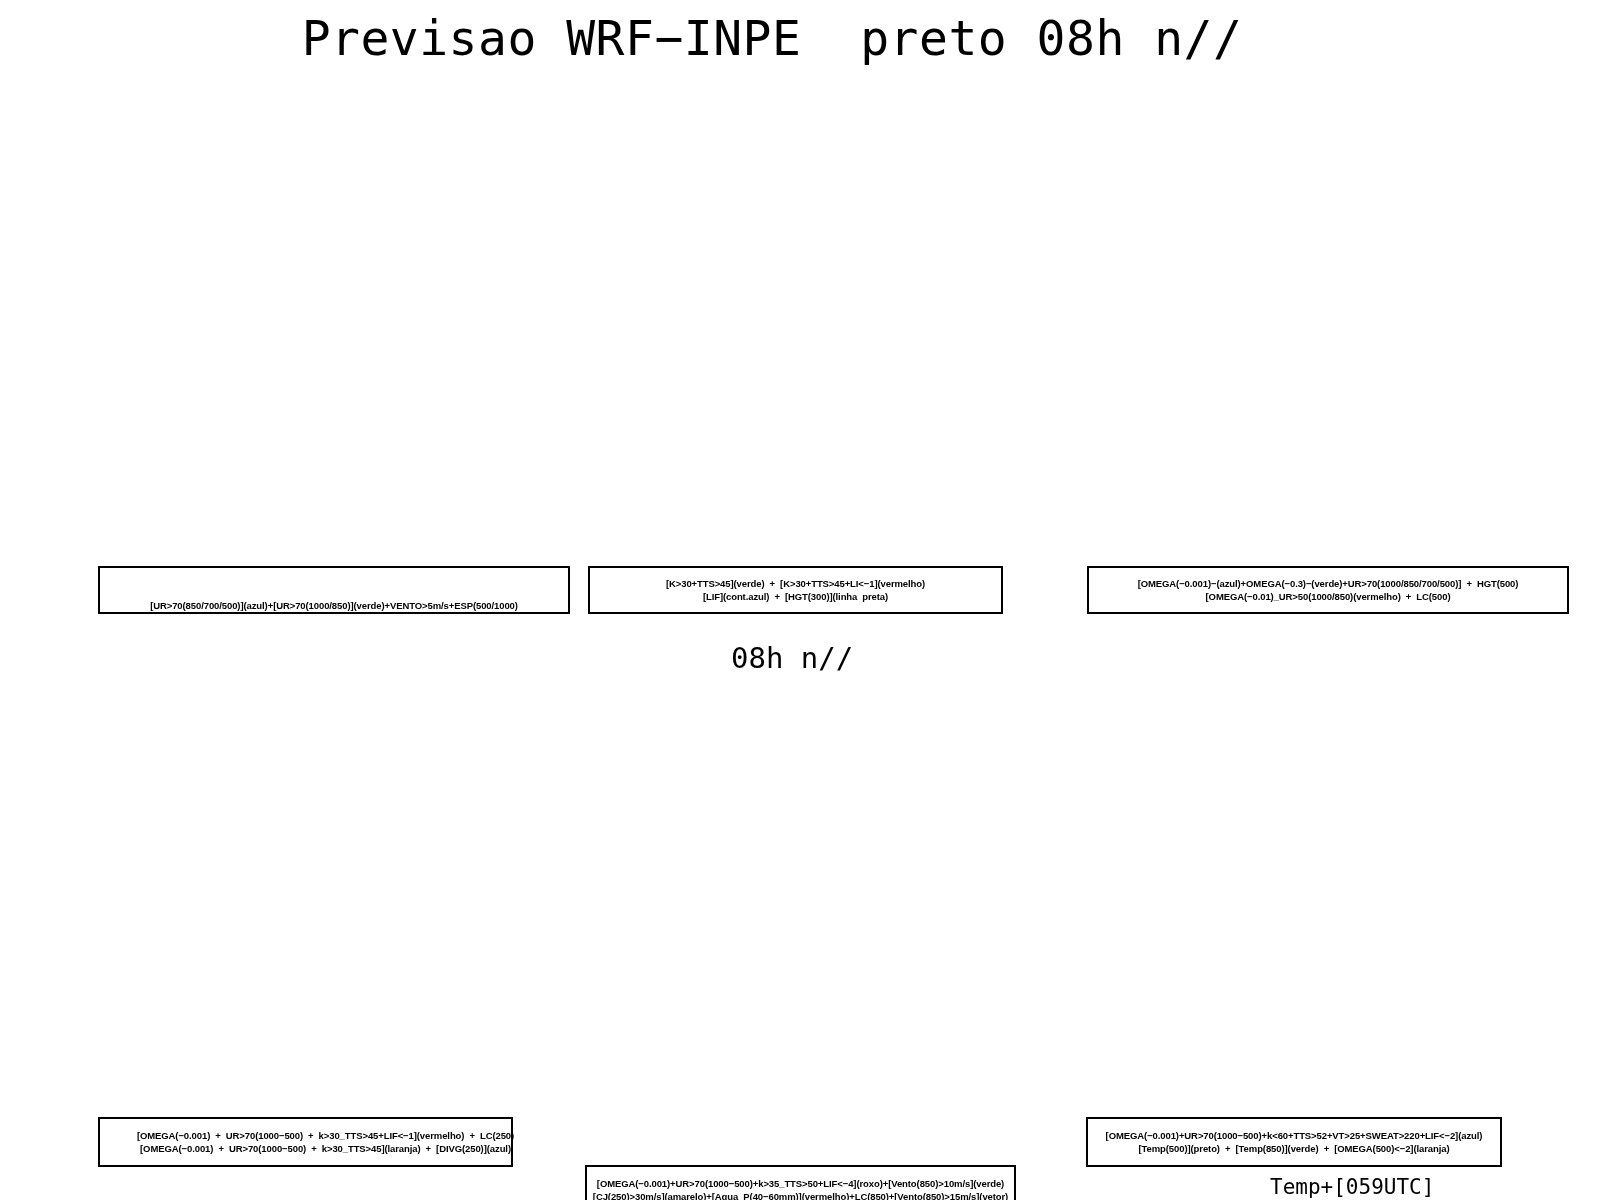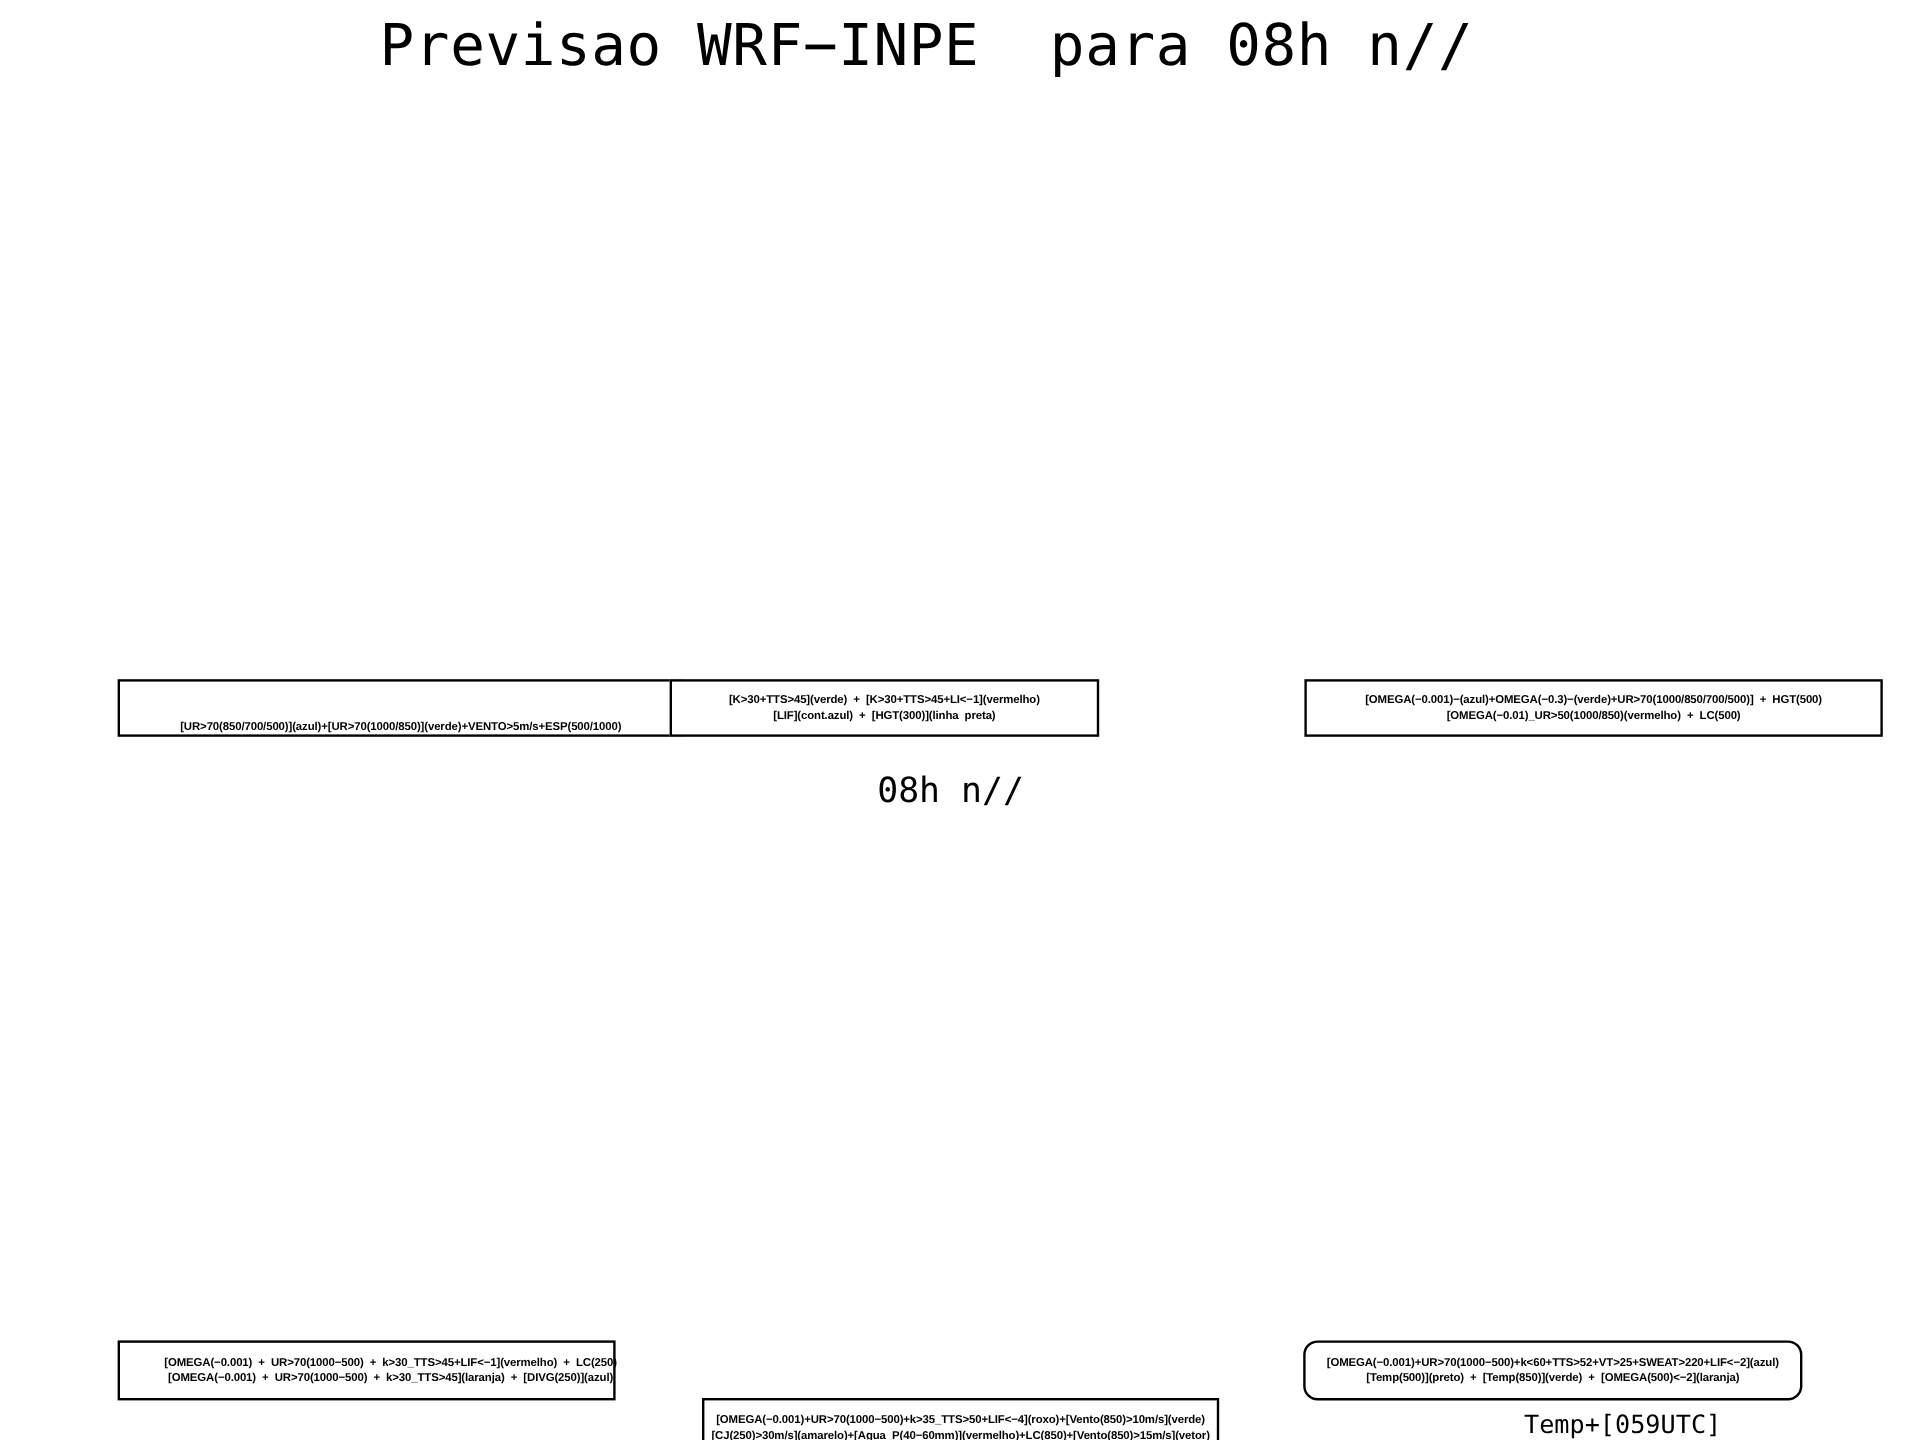--- a/index.html
+++ b/index.html
@@ -57,32 +57,32 @@
     font-family: "Liberation Sans", sans-serif;
     font-weight: bold;
     font-size: 9.5px;
     line-height: 13px;
     letter-spacing: -0.1px;
     white-space: pre;
   }
   .legend-line { white-space: pre; }
 
   #top-box-1    { left:  98px; top:  566px; width: 472px; height: 48px; justify-content: flex-end; }
-  #top-box-2    { left:  558px; top: 566px; width: 358px; height: 48px; }
+  #top-box-2    { left:  588px; top: 566px; width: 415px; height: 48px; }
   #top-box-3    { left: 1087px; top: 566px; width: 482px; height: 48px; }
   #bottom-box-1 { left:   98px; top: 1117px; width: 415px; height: 50px; padding-left: 40px; }
   #bottom-box-2 { left:  585px; top: 1165px; width: 431px; height: 50px; }
-  #bottom-box-3 { left: 1086px; top: 1117px; width: 416px; height: 50px; border-radius: 12px; }
+  #bottom-box-3 { left: 1086px; top: 1117px; width: 416px; height: 50px; }
 </style>
 </head>
 <body>
 
 <div id="page">
 
-  <div id="page-title" class="stroke-text">Previsao WRF−INPE  para 08h n//</div>
+  <div id="page-title" class="stroke-text">Previsao WRF−INPE  preto 08h n//</div>
 
   <div id="top-box-1" class="legend-box">
     <div class="legend-line">[UR&gt;70(850/700/500)](azul)+[UR&gt;70(1000/850)](verde)+VENTO&gt;5m/s+ESP(500/1000)</div>
   </div>
 
   <div id="top-box-2" class="legend-box">
     <div class="legend-line">[K&gt;30+TTS&gt;45](verde)  +  [K&gt;30+TTS&gt;45+LI&lt;−1](vermelho)</div>
     <div class="legend-line">[LIF](cont.azul)  +  [HGT(300)](linha  preta)</div>
   </div>
 

